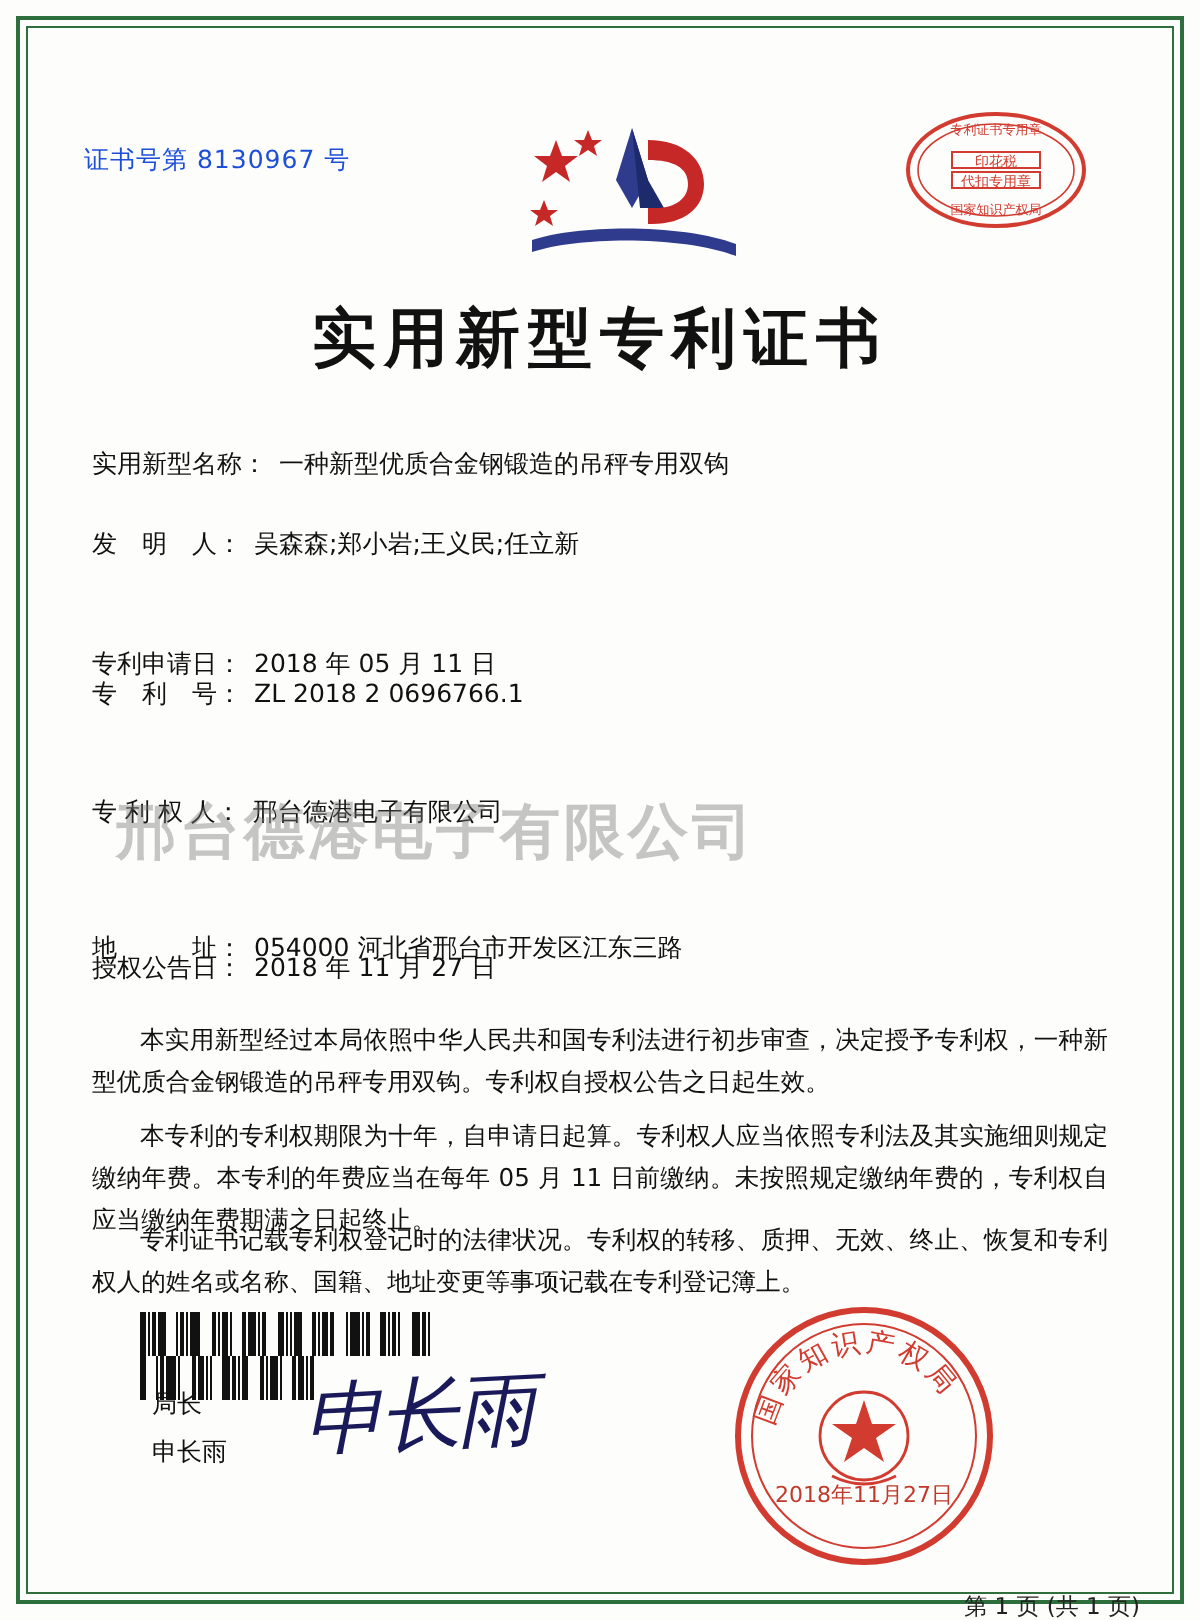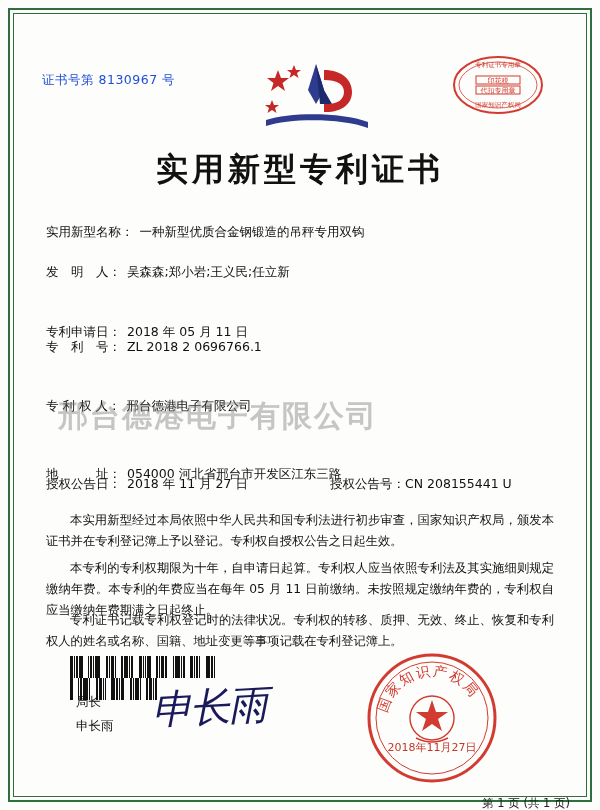--- a/index.html
+++ b/index.html
@@ -272,27 +272,24 @@
     </div>
     <div class="field f5">
       <span class="lbl">专 利 权 人：</span><span class="val">邢台德港电子有限公司</span>
     </div>
     <div class="field f6">
       <span class="lbl">地　　　址：</span><span class="val">054000 河北省邢台市开发区江东三路</span>
     </div>
     <div class="field f7">
       <span class="lbl">授权公告日：</span><span class="val">2018 年 11 月 27 日</span>
     </div>
-    <div class="f7b">
-      <span class="lbl">授权公告号：</span><span class="val">CN 208155441 U</span>
-    </div>
 
     <div class="watermark">邢台德港电子有限公司</div>
 
-    <div class="para p1">本实用新型经过本局依照中华人民共和国专利法进行初步审查，国家知识产权局，颁发本证书并在专利登记簿上予以登记。专利权自授权公告之日起生效。</div>
+    <div class="para p1">本实用新型经过本局依照中华人民共和国专利法进行初步审查，决定授予专利权，一种新型优质合金钢锻造的吊秤专用双钩。专利权自授权公告之日起生效。</div>
     <div class="para p2">本专利的专利权期限为十年，自申请日起算。专利权人应当依照专利法及其实施细则规定缴纳年费。本专利的年费应当在每年 05 月 11 日前缴纳。未按照规定缴纳年费的，专利权自应当缴纳年费期满之日起终止。</div>
     <div class="para p3">专利证书记载专利权登记时的法律状况。专利权的转移、质押、无效、终止、恢复和专利权人的姓名或名称、国籍、地址变更等事项记载在专利登记簿上。</div>
 
     <div class="barcode">
       <span style="width:3px"></span><span style="width:1px"></span><span style="width:2px"></span><span style="width:4px"></span>
       <span style="width:1px"></span><span style="width:2px"></span><span style="width:1px"></span><span style="width:5px"></span>
       <span style="width:2px"></span><span style="width:1px"></span><span style="width:3px"></span><span style="width:1px"></span>
       <span style="width:2px"></span><span style="width:4px"></span><span style="width:1px"></span><span style="width:2px"></span>
       <span style="width:3px"></span><span style="width:1px"></span><span style="width:1px"></span><span style="width:4px"></span>
       <span style="width:2px"></span><span style="width:1px"></span><span style="width:3px"></span><span style="width:2px"></span>

